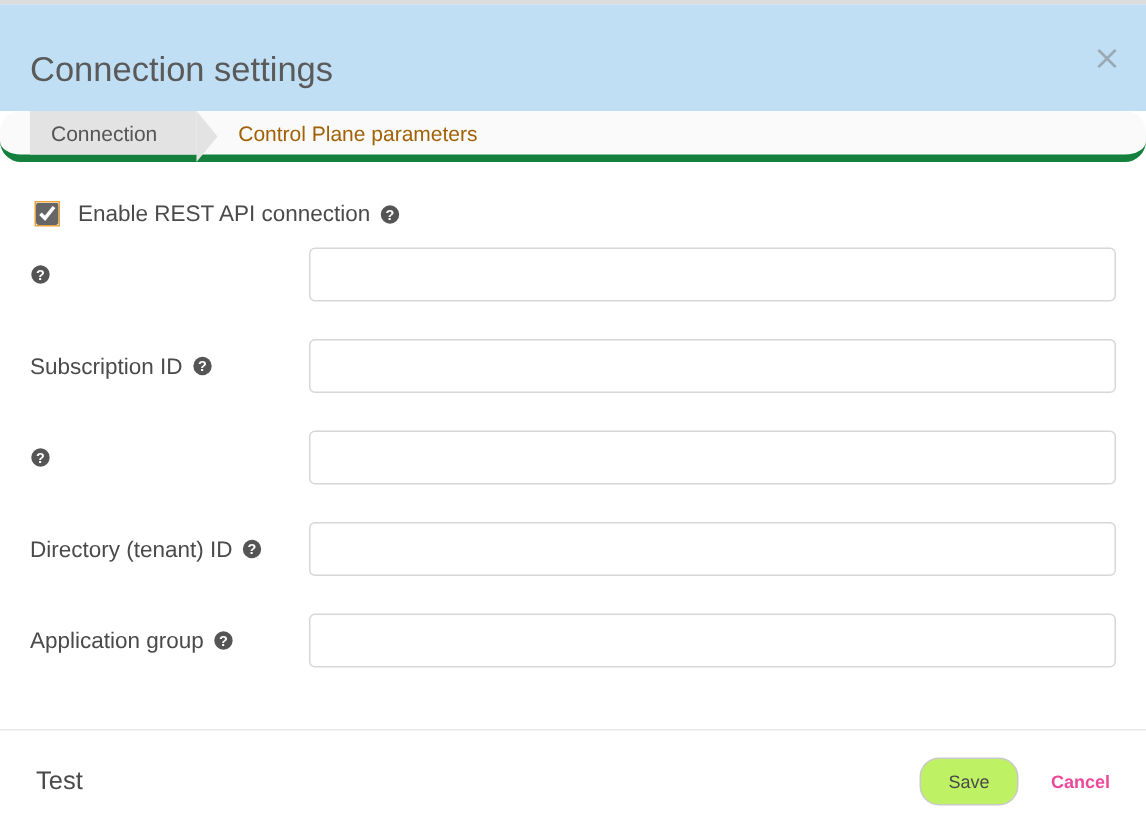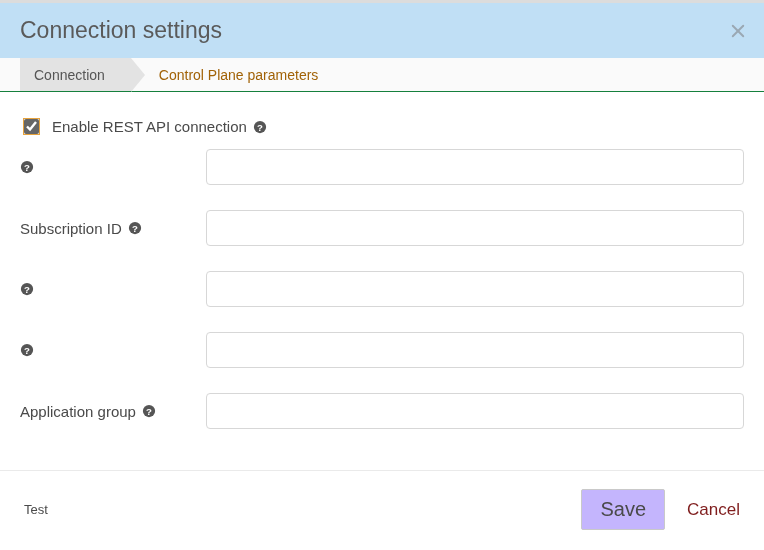--- a/index.html
+++ b/index.html
@@ -11,21 +11,21 @@
     color: #4a4a4a;
   }
   .modal {
     width: 764px;
     border-top: 3px solid #dcdcdc;
     background: #fff;
     position: relative;
   }
   .modal-header {
     background: #c0dff5;
-    padding: 14px 20px 14px 20px;
+    padding: 30px 20px 14px 20px;
     position: relative;
   }
   .modal-title {
     font-size: 23px;
     font-weight: 400;
     color: #5a5a5a;
   }
   .close-icon {
     position: absolute;
     right: 16px;
@@ -35,25 +35,26 @@
     color: #9aa8b3;
     width: 20px;
     height: 20px;
     display: flex;
     align-items: center;
     justify-content: center;
   }
   .close-icon svg { width: 18px; height: 18px; }
   .tab-strip {
     background: #fafafa;
-    border-bottom: 1px solid #15803d;
+    border-bottom: 5px solid #15803d;
     padding: 0 20px;
     height: 34px;
     display: flex;
     align-items: stretch;
+    border-radius: 14px;
   }
   .tab {
     position: relative;
     display: flex;
     align-items: center;
     padding: 0 26px 0 14px;
     font-size: 14px;
     color: #a16207;
     cursor: pointer;
     height: 100%;
@@ -133,39 +134,40 @@
     color: #333;
     background: #fff;
   }
   .footer {
     border-top: 1px solid #eaeaea;
     padding: 18px 24px;
     display: flex;
     align-items: center;
   }
   .footer .test {
-    font-size: 13px;
+    font-size: 17px;
     color: #4a4a4a;
     cursor: pointer;
   }
   .footer .spacer { flex: 1; }
   .footer .save-btn {
     border: 1px solid #c9c9c9;
-    background: #c4b5fd;
+    background: #bef264;
     padding: 8px 18px;
-    font-size: 20px;
-    color: #4a4a4a;
-    border-radius: 2px;
+    font-size: 12px;
+    color: #4a4a4a;
+    border-radius: 13px;
     cursor: pointer;
     margin-right: 22px;
   }
   .footer .cancel {
-    font-size: 17px;
-    color: #7f1d1d;
-    cursor: pointer;
+    font-size: 12px;
+    color: #ec4899;
+    cursor: pointer;
+    font-weight: bold;
   }
 </style>
 </head>
 <body>
 
 <div class="modal">
 
   <div class="modal-header">
     <span class="modal-title">Connection settings</span>
     <span class="close-icon">
@@ -233,20 +235,21 @@
               <circle cx="8" cy="8" r="7" fill="#555"></circle>
               <text x="8" y="12" text-anchor="middle" font-size="11" font-weight="bold" fill="#fff" font-family="Arial">?</text>
             </svg>
         </span>
       </div>
       <input type="text" value="" style="">
     </div>
 
     <div class="form-row">
       <div class="label-col">
+        <span>Directory (tenant) ID</span>
         <span class="help-icon">
           <svg viewBox="0 0 16 16">
               <circle cx="8" cy="8" r="7" fill="#555"></circle>
               <text x="8" y="12" text-anchor="middle" font-size="11" font-weight="bold" fill="#fff" font-family="Arial">?</text>
             </svg>
         </span>
       </div>
       <input type="text" value="" style="">
     </div>
 

